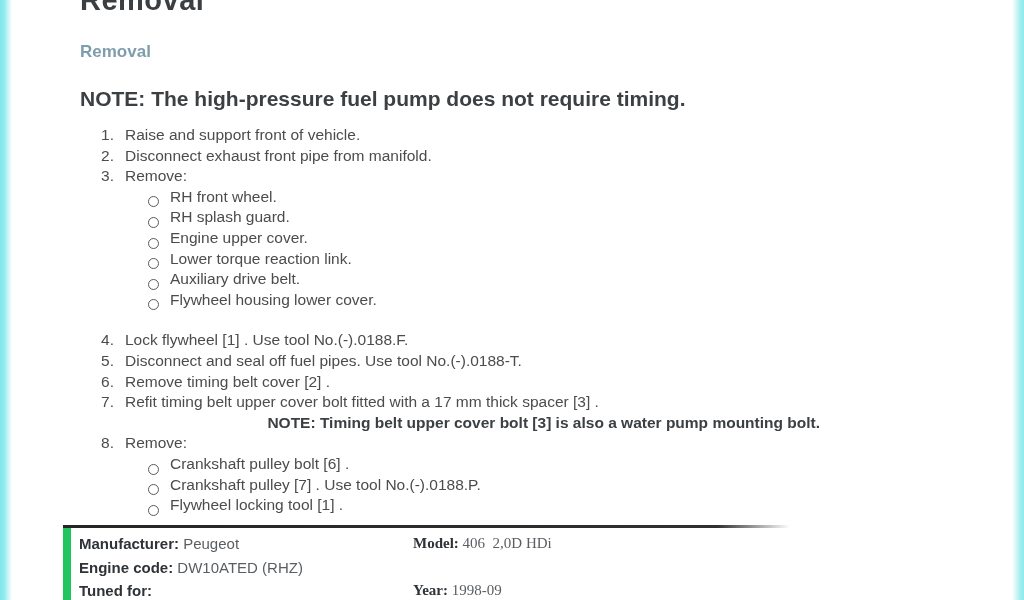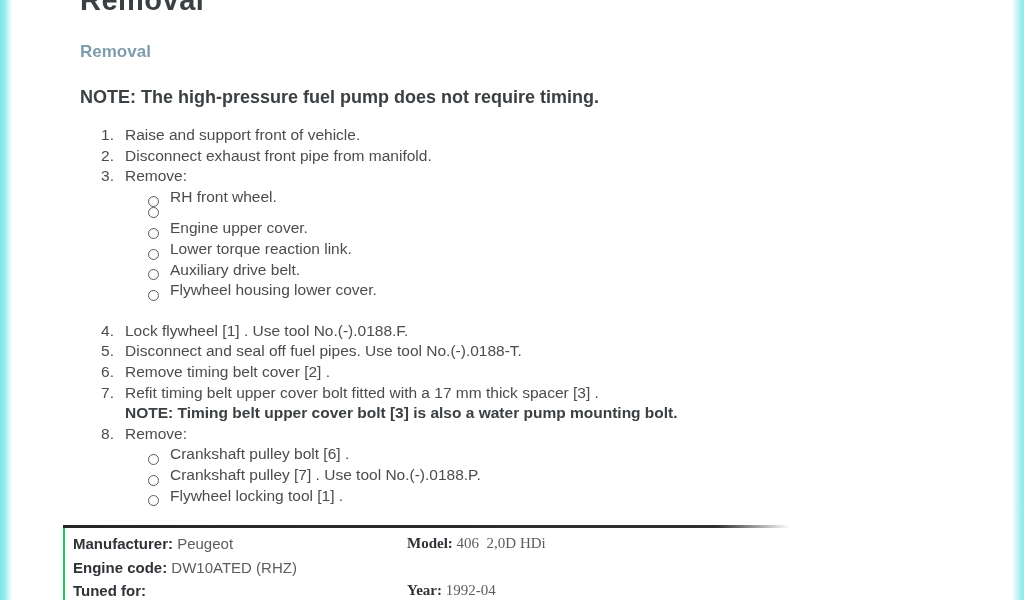--- a/index.html
+++ b/index.html
@@ -45,21 +45,21 @@
     font-size: 17px;
     line-height: 20px;
     font-weight: bold;
     color: #7f9dac;
   }
   .note-main {
     position: absolute;
     left: 80px;
     top: 87px;
     margin: 0;
-    font-size: 18px;
+    font-size: 21px;
     font-weight: bold;
     color: #3c4043;
   }
   .steps {
     position: absolute;
     left: 80px;
     top: 125px;
     width: 740px;
     font-size: 15.5px;
     color: #4c4c4c;
@@ -88,34 +88,35 @@
     border: 1.5px solid #5a5a5a;
     border-radius: 50%;
     margin-right: 11px;
     box-sizing: content-box;
   }
   .inline-note {
     padding-left: 45px;
     font-weight: bold;
     color: #3c4043;
     line-height: 20.6px;
+    text-align: right;
   }
   .info-table {
     position: absolute;
     left: 63px;
     top: 525px;
     width: 727px;
     height: 75px;
   }
   .info-topline {
     height: 3px;
     background: linear-gradient(to right, #262626 0%, #303030 90%, rgba(48,48,48,0) 100%);
   }
   .info-body {
-    border-left: 2px solid #22c55e;
+    border-left: 8px solid #22c55e;
     padding: 7px 0 0 8px;
     height: 65px;
   }
   .info-row {
     display: flex;
     height: 23.5px;
     font-size: 15px;
   }
   .cell-left { width: 334px; }
   .cell-right { flex: 1; font-family: Liberation Serif, serif; }
@@ -144,20 +145,21 @@
     <div class="step-line">
       <span class="step-num">3.</span>
       <span class="step-text">Remove:</span>
     </div>
     <div class="sub-line">
       <span class="bullet"></span>
       <span>RH front wheel.</span>
     </div>
     <div class="sub-line">
       <span class="bullet"></span>
+      <span>RH splash guard.</span>
     </div>
     <div class="sub-line">
       <span class="bullet"></span>
       <span>Engine upper cover.</span>
     </div>
     <div class="sub-line">
       <span class="bullet"></span>
       <span>Lower torque reaction link.</span>
     </div>
     <div class="sub-line">
@@ -208,16 +210,16 @@
   <div class="info-body" id="info-rows">
       <div class="info-row">
         <div class="cell-left"><span class="info-label">Manufacturer:</span><span class="info-value"> Peugeot</span></div>
         <div class="cell-right"><span class="info-label">Model:</span><span class="info-value"> 406  2,0D HDi</span></div>
       </div>
       <div class="info-row">
         <div class="cell-left"><span class="info-label">Engine code:</span><span class="info-value"> DW10ATED (RHZ)</span></div>
       </div>
       <div class="info-row">
         <div class="cell-left"><span class="info-label">Tuned for:</span><span class="info-value"></span></div>
-        <div class="cell-right"><span class="info-label">Year:</span><span class="info-value"> 1992-04</span></div>
+        <div class="cell-right"><span class="info-label">Year:</span><span class="info-value"> 1998-09</span></div>
       </div>
     </div>
 </div>
 
 </body></html>

